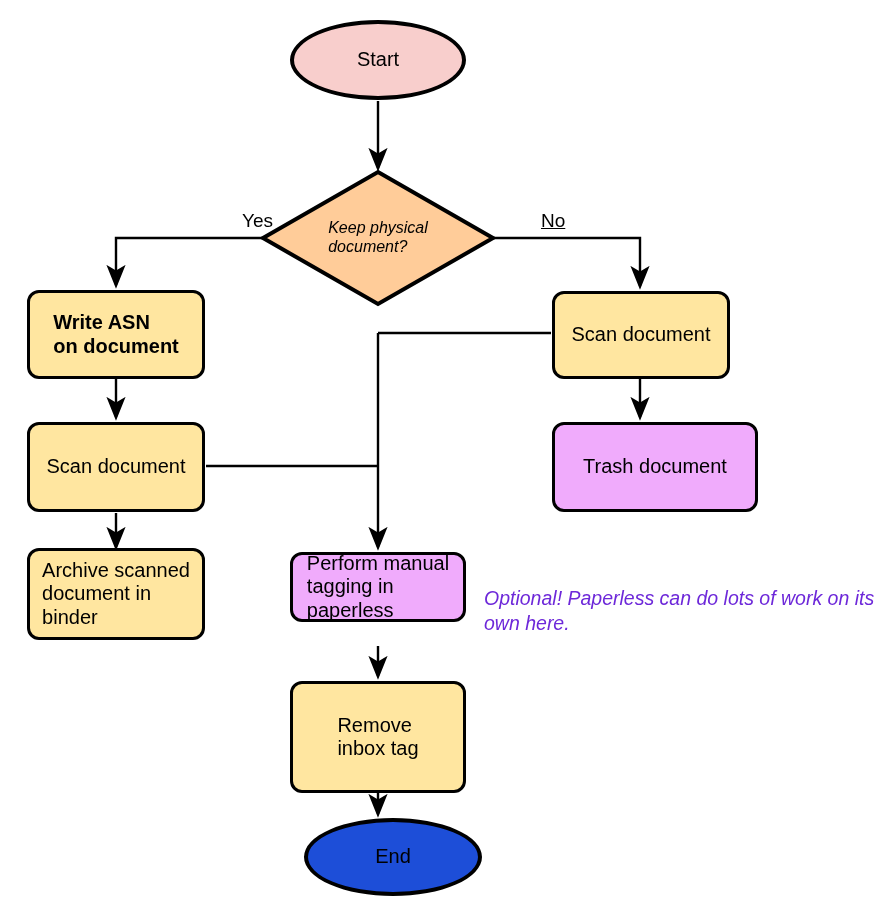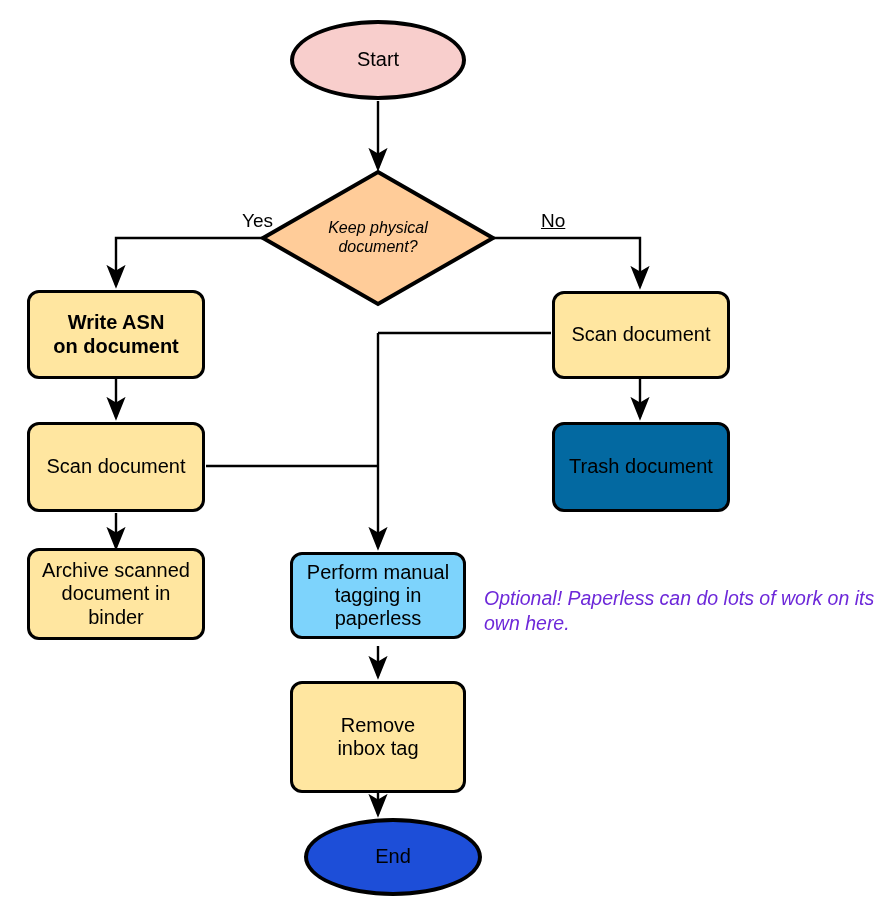--- a/index.html
+++ b/index.html
@@ -22,21 +22,20 @@
     top: 0;
     width: 888px;
     height: 907px;
   }
   .node {
     position: absolute;
     box-sizing: border-box;
     display: flex;
     align-items: center;
     justify-content: center;
-    text-align: center;
     line-height: 1.16;
     white-space: pre-line;
     z-index: 2;
   }
   .node-process {
     border: 3px solid #000000;
     border-radius: 12px;
     font-size: 20px;
   }
   .node-terminator {
@@ -142,25 +141,25 @@
 <div class="node node-process" style="left:27px; top:548px; width:178px; height:92px; background:#ffe6a0;">
   <span>Archive scanned
 document in
 binder</span>
 </div>
 
 <div class="node node-process" style="left:552px; top:291px; width:178px; height:88px; background:#ffe6a0;">
   <span>Scan document</span>
 </div>
 
-<div class="node node-process" style="left:552px; top:422px; width:178px; height:90px; background:#0369a1;">
+<div class="node node-process" style="left:552px; top:422px; width:206px; height:90px; background:#f0abfc;">
   <span>Trash document</span>
 </div>
 
-<div class="node node-process" style="left:290px; top:552px; width:176px; height:87px; background:#7dd3fc;">
+<div class="node node-process" style="left:290px; top:552px; width:176px; height:70px; background:#f0abfc;">
   <span>Perform manual
 tagging in
 paperless</span>
 </div>
 
 <div class="node node-process" style="left:290px; top:681px; width:176px; height:112px; background:#ffe6a0;">
   <span>Remove
 inbox tag</span>
 </div>
 

